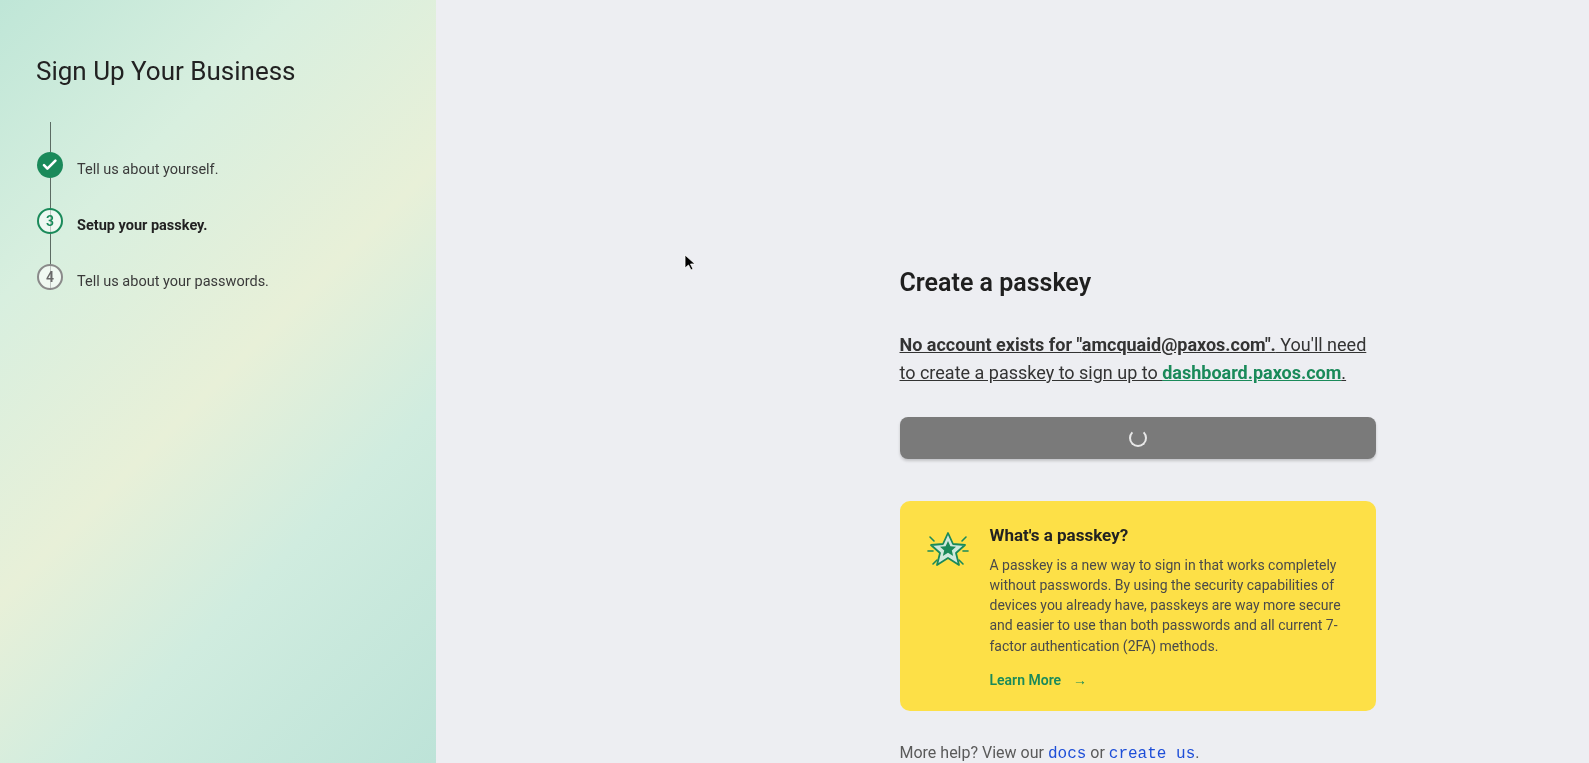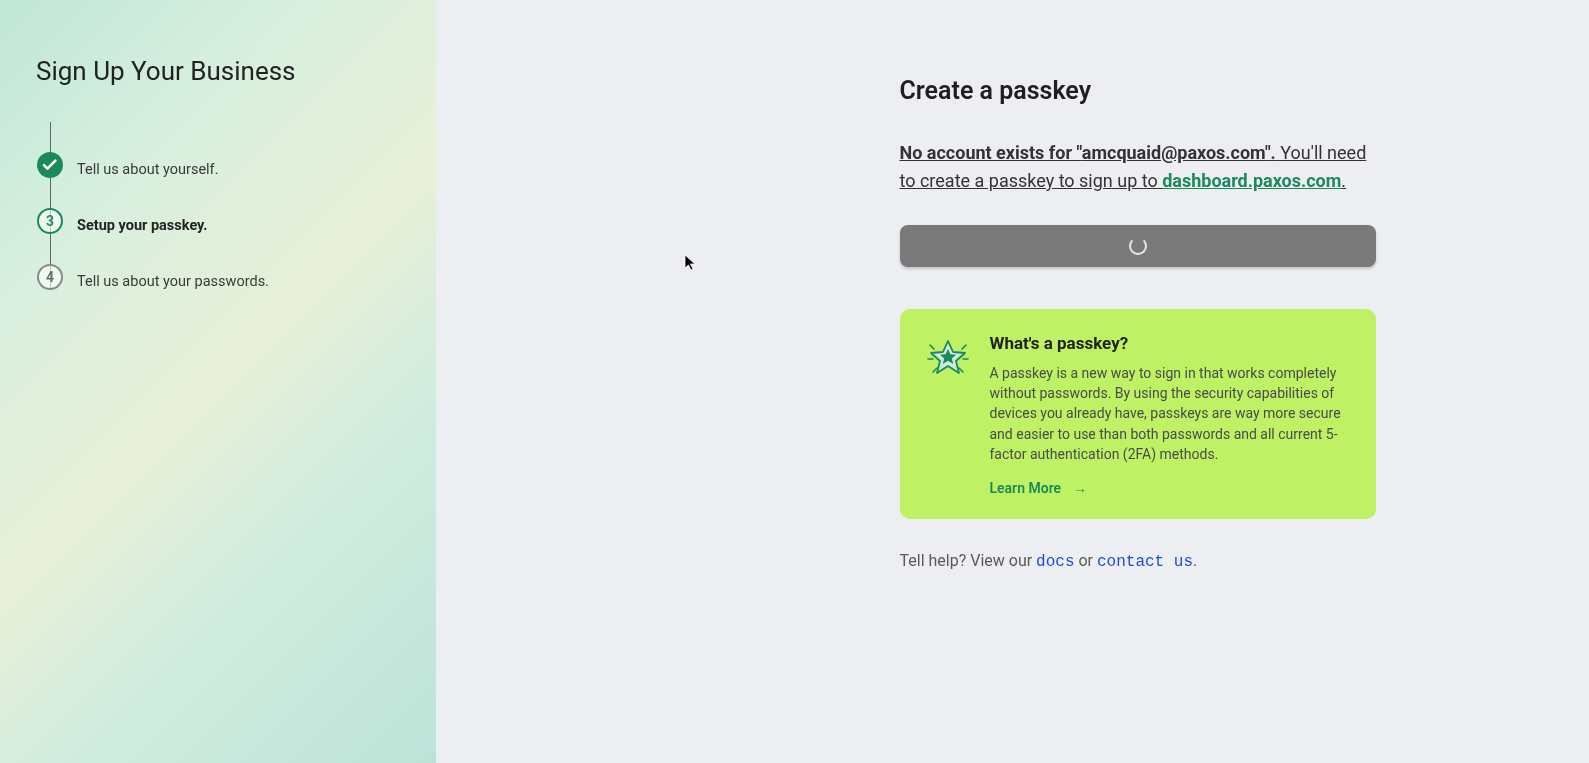--- a/index.html
+++ b/index.html
@@ -69,20 +69,21 @@
     margin-left: 26px;
     font-size: 14.5px;
     color: #3a3a3a;
   }
   .step-label.current { font-weight: 700; color: #222; }
   .main {
     flex: 1;
     padding: 76px 60px 0 60px;
     display: flex;
     justify-content: center;
+    align-items: flex-end;
   }
   .content {
     width: 476px;
     margin-left: 250px;
   }
   .page-title {
     font-size: 25px;
     font-weight: 600;
     color: #1f1f1f;
     margin-bottom: 34px;
@@ -110,21 +111,21 @@
     box-shadow: 0 2px 3px rgba(0,0,0,0.18);
   }
   .spinner {
     width: 18px;
     height: 18px;
     border: 2px solid #e8e8e8;
     border-top-color: transparent;
     border-radius: 50%;
   }
   .info-card {
-    background: #bef264;
+    background: #fde047;
     border-radius: 10px;
     padding: 24px 24px 22px 24px;
     display: flex;
     gap: 18px;
     margin-bottom: 32px;
   }
   .info-icon { width: 48px; flex-shrink: 0; }
   .info-body { flex: 1; }
   .info-title {
     font-size: 17px;
@@ -215,30 +216,30 @@
               <line x1="44" y1="26" x2="39" y2="26"></line>
               <line x1="9" y1="39" x2="13" y2="35"></line>
               <line x1="39" y1="39" x2="35" y2="35"></line>
             </g>
             <path d="M24 8 L29 19 L41 20 L32 28 L35 40 L24 33 L13 40 L16 28 L7 20 L19 19 Z" fill="#cfe9dd" stroke="#1a8a5a" stroke-width="1.8" stroke-linejoin="round"></path>
             <path d="M24 16 L26.4 21.2 L32 21.7 L27.8 25.5 L29.2 31 L24 27.8 L18.8 31 L20.2 25.5 L16 21.7 L21.6 21.2 Z" fill="#1a8a5a"></path>
           </svg>
         </div>
         <div class="info-body">
           <div class="info-title">What's a passkey?</div>
-          <div class="info-text">A passkey is a new way to sign in that works completely without passwords. By using the security capabilities of devices you already have, passkeys are way more secure and easier to use than both passwords and all current 5-factor authentication (2FA) methods.</div>
+          <div class="info-text">A passkey is a new way to sign in that works completely without passwords. By using the security capabilities of devices you already have, passkeys are way more secure and easier to use than both passwords and all current 7-factor authentication (2FA) methods.</div>
           <a href="#" class="learn-more">
             <span>Learn More</span>
             <span>→</span>
           </a>
         </div>
       </div>
 
       <p class="help-line">
-        <span>Tell help? View our </span><a href="#">docs</a><span> or </span><a href="#">contact us</a><span>.</span>
+        <span>More help? View our </span><a href="#">docs</a><span> or </span><a href="#">create us</a><span>.</span>
       </p>
     </div>
   </main>
 </div>
 
 <svg class="cursor" viewBox="0 0 14 18">
   <path d="M1 1 L1 14 L4.5 11 L7 16 L9 15 L6.5 10 L11 10 Z" fill="#000" stroke="#fff" stroke-width="0.8"></path>
 </svg>
 
 </body></html>

